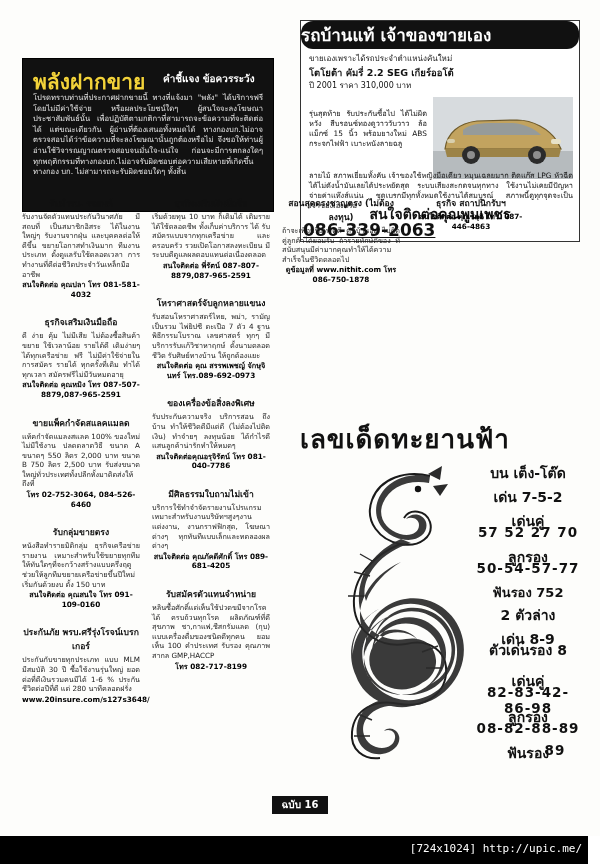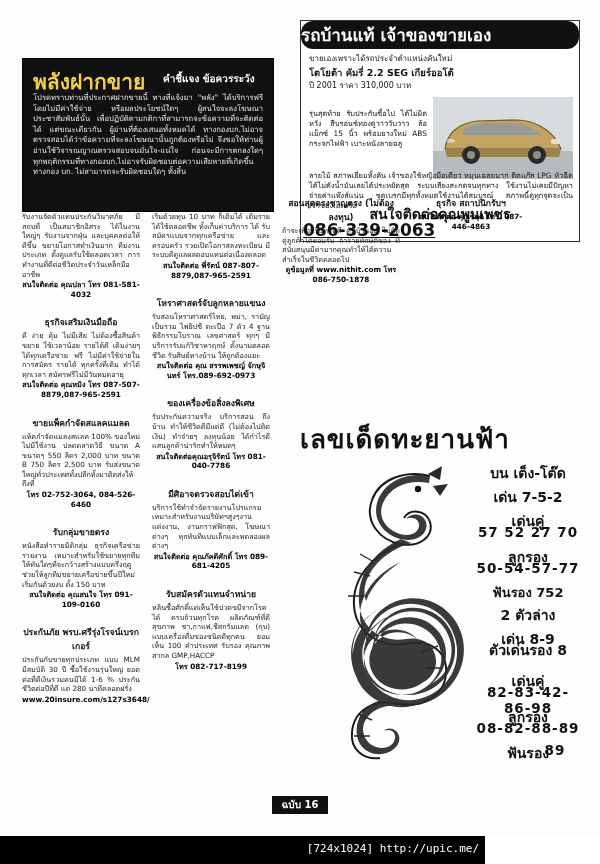--- a/index.html
+++ b/index.html
@@ -205,21 +205,21 @@
     color: #fff;
     font-size: 10px;
     font-weight: bold;
     padding: 1px 10px 2px 10px;
   }
 
   
   #statusbar {
     position: absolute;
     left: 0; bottom: 0;
-    width: 485px; height: 28px;
+    width: 588px; height: 28px;
     background: #000000;
   }
   #statusbar .sb-text {
     position: absolute;
     right: 6px; top: 6px;
     color: #ffffff;
     font-size: 11px;
     font-family: "DejaVu Sans Mono", monospace;
   }
 </style>
@@ -300,21 +300,21 @@
       <div class="ad-title">โหราศาสตร์จับลูกหลายแขนง</div>
       <div class="ad-body">รับสอนโหราศาสตร์ไทย, พม่า, รามัญเป็นรวม ไพ่ยิปซี ตะเปือ 7 ตัว 4 ฐาน พิธีกรรมโบราณ เลขศาสตร์ ทุกๆ มีบริการรับแก้วิชาหาฤกษ์ ตั้งนามตลอดชีวิต รับศิษย์ทางบ้าน ให้ถูกต้องแยะ</div>
       <div class="ad-contact">สนใจติดต่อ คุณ สรรพเพชญ์ จักษุจินทร์ โทร.089-692-0973</div>
     </div>
     <div class="ad">
       <div class="ad-title">ของเครื่องข้อสิ่งลงพิเศษ</div>
       <div class="ad-body">รับประกันความจริง บริการสอน ถึงบ้าน ทำให้ชีวิตดีมีแต่ดี (ไม่ต้องไปติดเงิน) ทำจำยๆ ลงทุนน้อย ได้กำไรดี แสนลูกค้าน่ารักทำให้หมดๆ</div>
       <div class="ad-contact">สนใจติดต่อคุณอรุจิรัตน์ โทร 081-040-7786</div>
     </div>
     <div class="ad">
-      <div class="ad-title">มีศิอาจตรวจสอบได่เข้า</div>
+      <div class="ad-title">มีศิลธรรมใบถามไม่เข้า</div>
       <div class="ad-body">บริการใช้ทำจำจัดรายงานโปรแกรม เหมาะสำหรับงานบริษัทฯสูงๆงาน แต่งงาน, งานกราฟฟิกสุด, โฆษณา ต่างๆ ทุกทันทีแบบเล็กและทดลองผลต่างๆ</div>
       <div class="ad-contact">สนใจติดต่อ คุณภัคดีศักดิ์ โทร 089-681-4205</div>
     </div>
     <div class="ad">
       <div class="ad-title">รับสมัครตัวแทนจำหน่าย</div>
       <div class="ad-body">หลินซื้อศักดิ์แต่เห็นใช้ปวดขมีจากโรคได้ ครบถ้วนทุกโรค ผลิตภัณฑ์ที่ดี สุขภาพ ชา,กาแฟ,ชีสกรัมแลต (กุบ) แบบเครื่องดื่มของชนิดดีทุกคน ยอมเห็น 100 คำประเทศ รับรอง คุณภาพสากล GMP,HACCP</div>
       <div class="ad-contact">โทร 082-717-8199</div>
     </div>
   </div>
 

